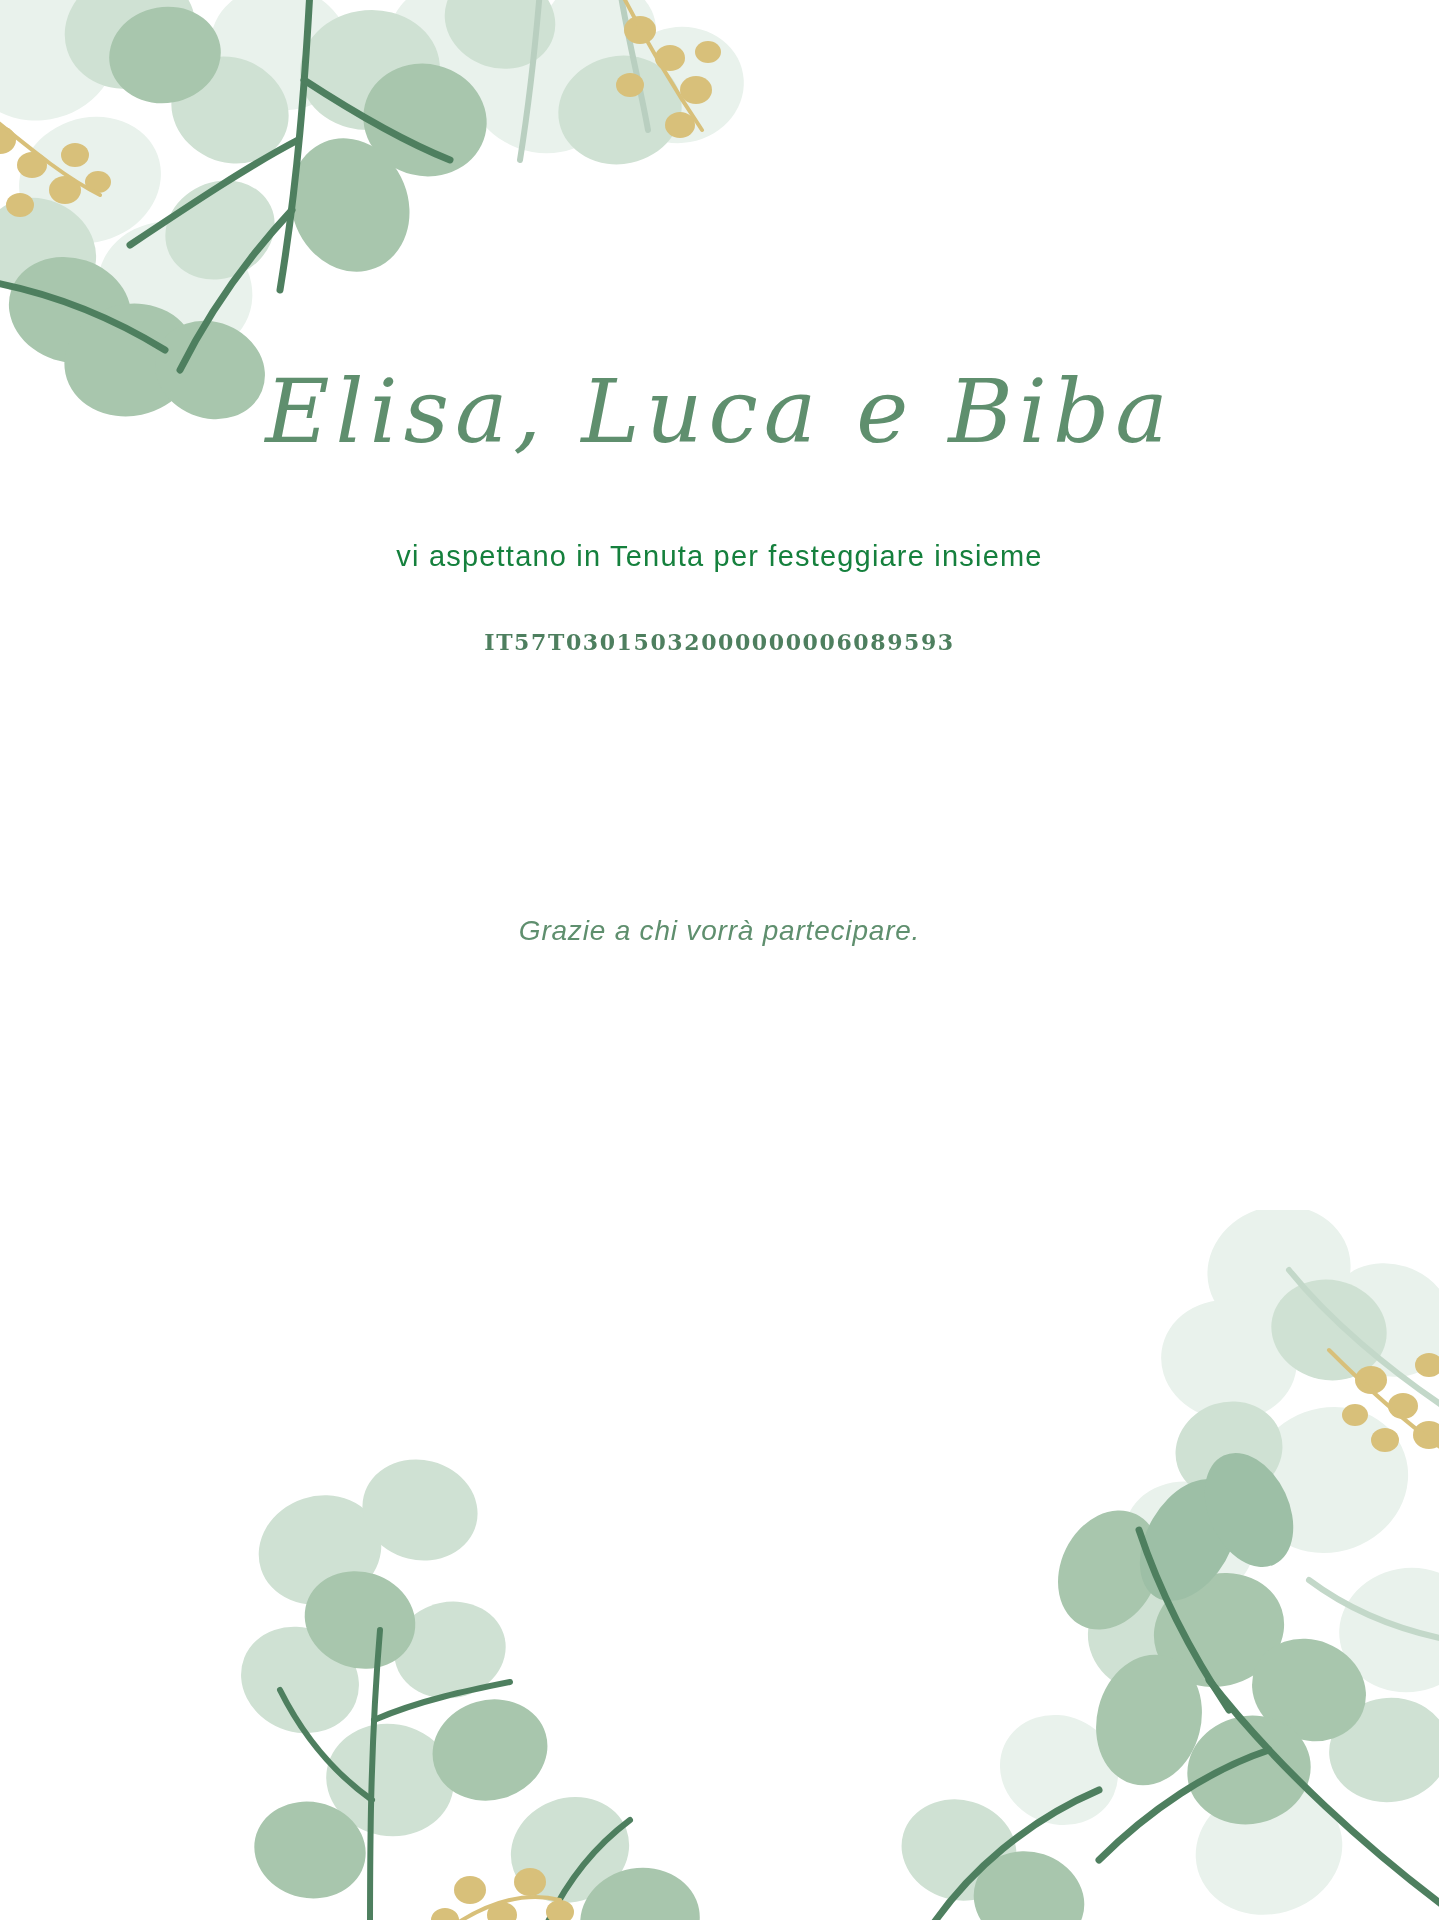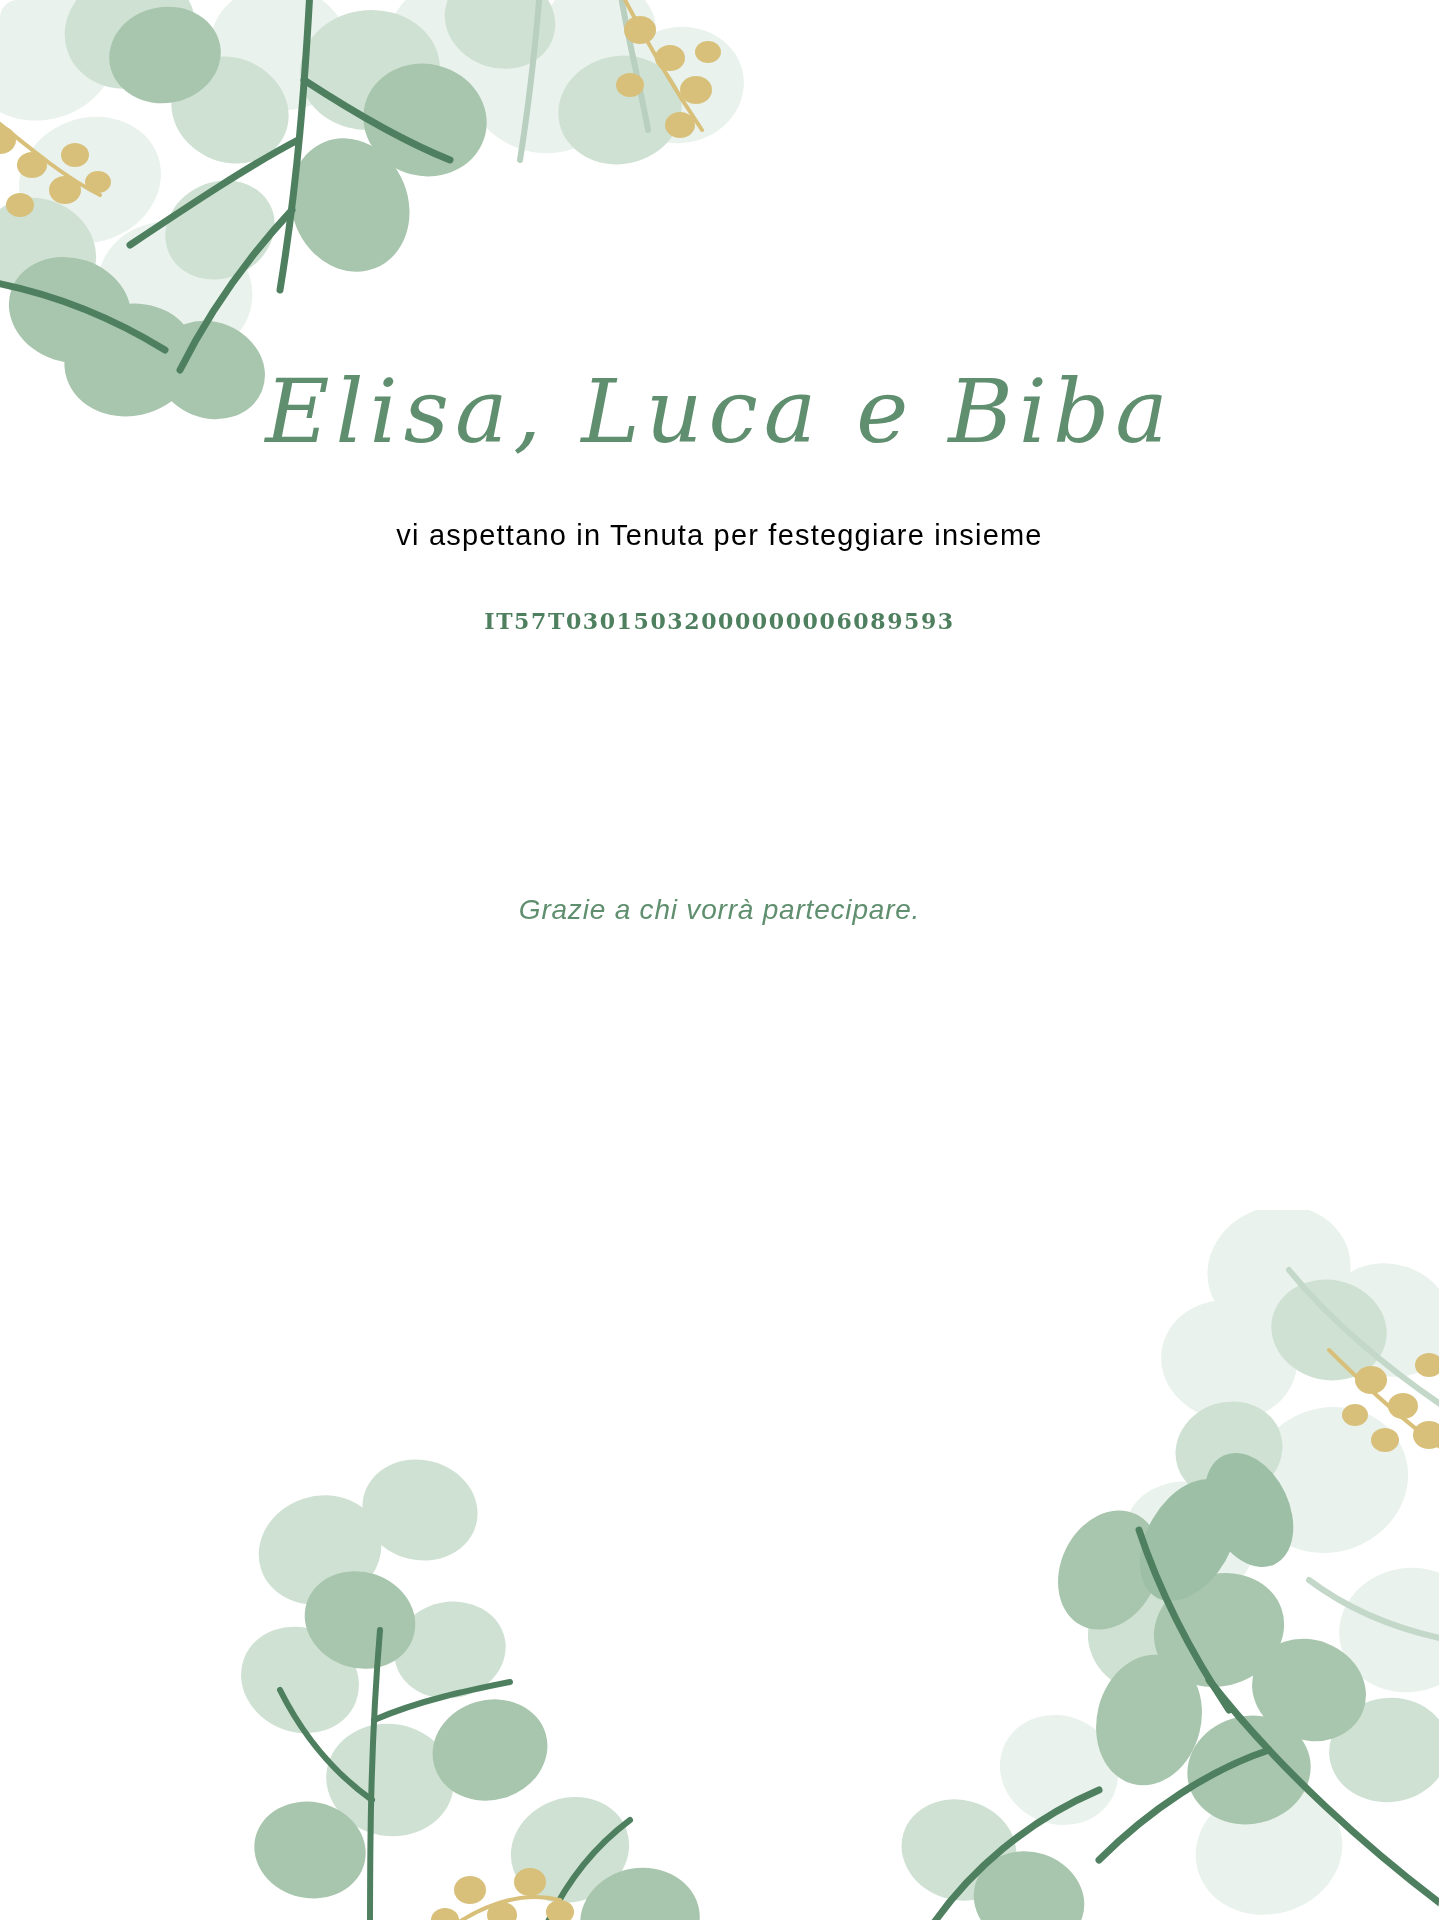--- a/index.html
+++ b/index.html
@@ -13,21 +13,20 @@
     position: relative;
     overflow: hidden;
     font-family: "Liberation Sans", sans-serif;
   }
 
   .card {
     position: absolute;
     inset: 0;
     background: #ffffff;
     overflow: hidden;
-    border-radius: 18px;
   }
 
   .decor {
     position: absolute;
     pointer-events: none;
   }
   .decor-top {
     top: -10px;
     left: -20px;
     width: 980px;
@@ -61,26 +60,26 @@
     font-weight: 400;
     font-size: 88px;
     letter-spacing: 6px;
     color: #5f8f6e;
     line-height: 1;
     white-space: nowrap;
     z-index: 3;
   }
 
   .subtitle {
-    margin-top: 58px;
+    margin-top: 79px;
     font-family: "Liberation Sans", sans-serif;
     font-size: 29px;
     line-height: 1.45;
     letter-spacing: 1.2px;
-    color: #000000;
+    color: #15803d;
     text-align: center;
     z-index: 3;
   }
 
   .iban-intro {
     margin-top: 300px;
     font-family: "Liberation Sans", sans-serif;
     font-size: 29px;
     line-height: 1.45;
     letter-spacing: 1.2px;

